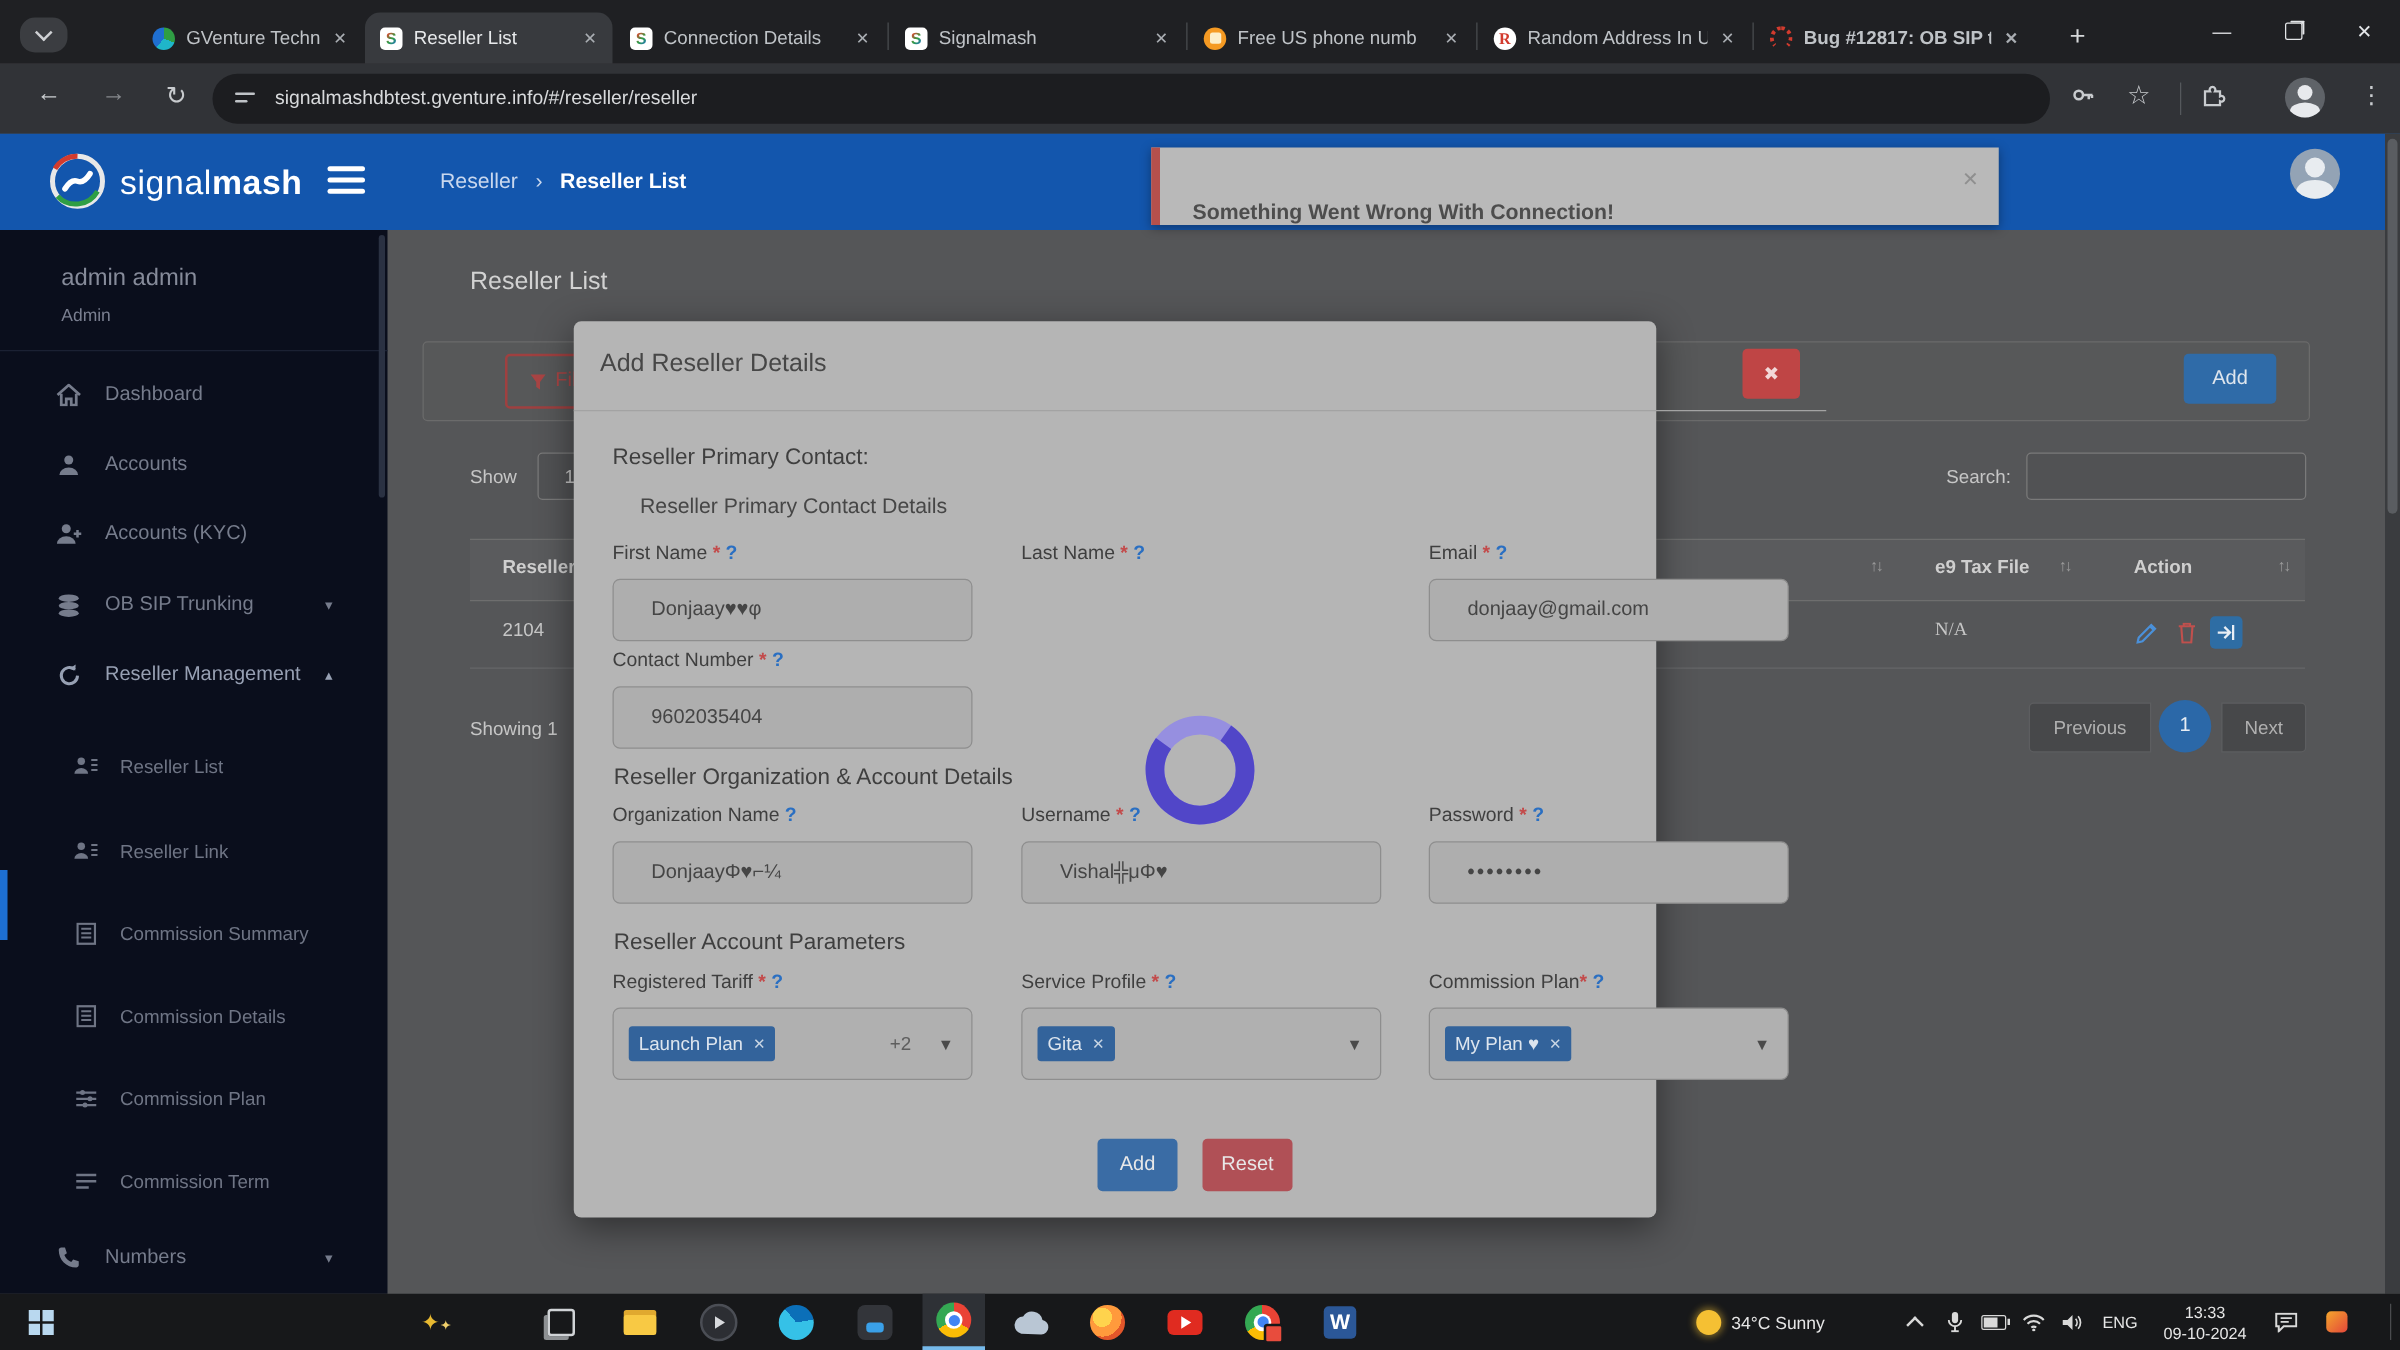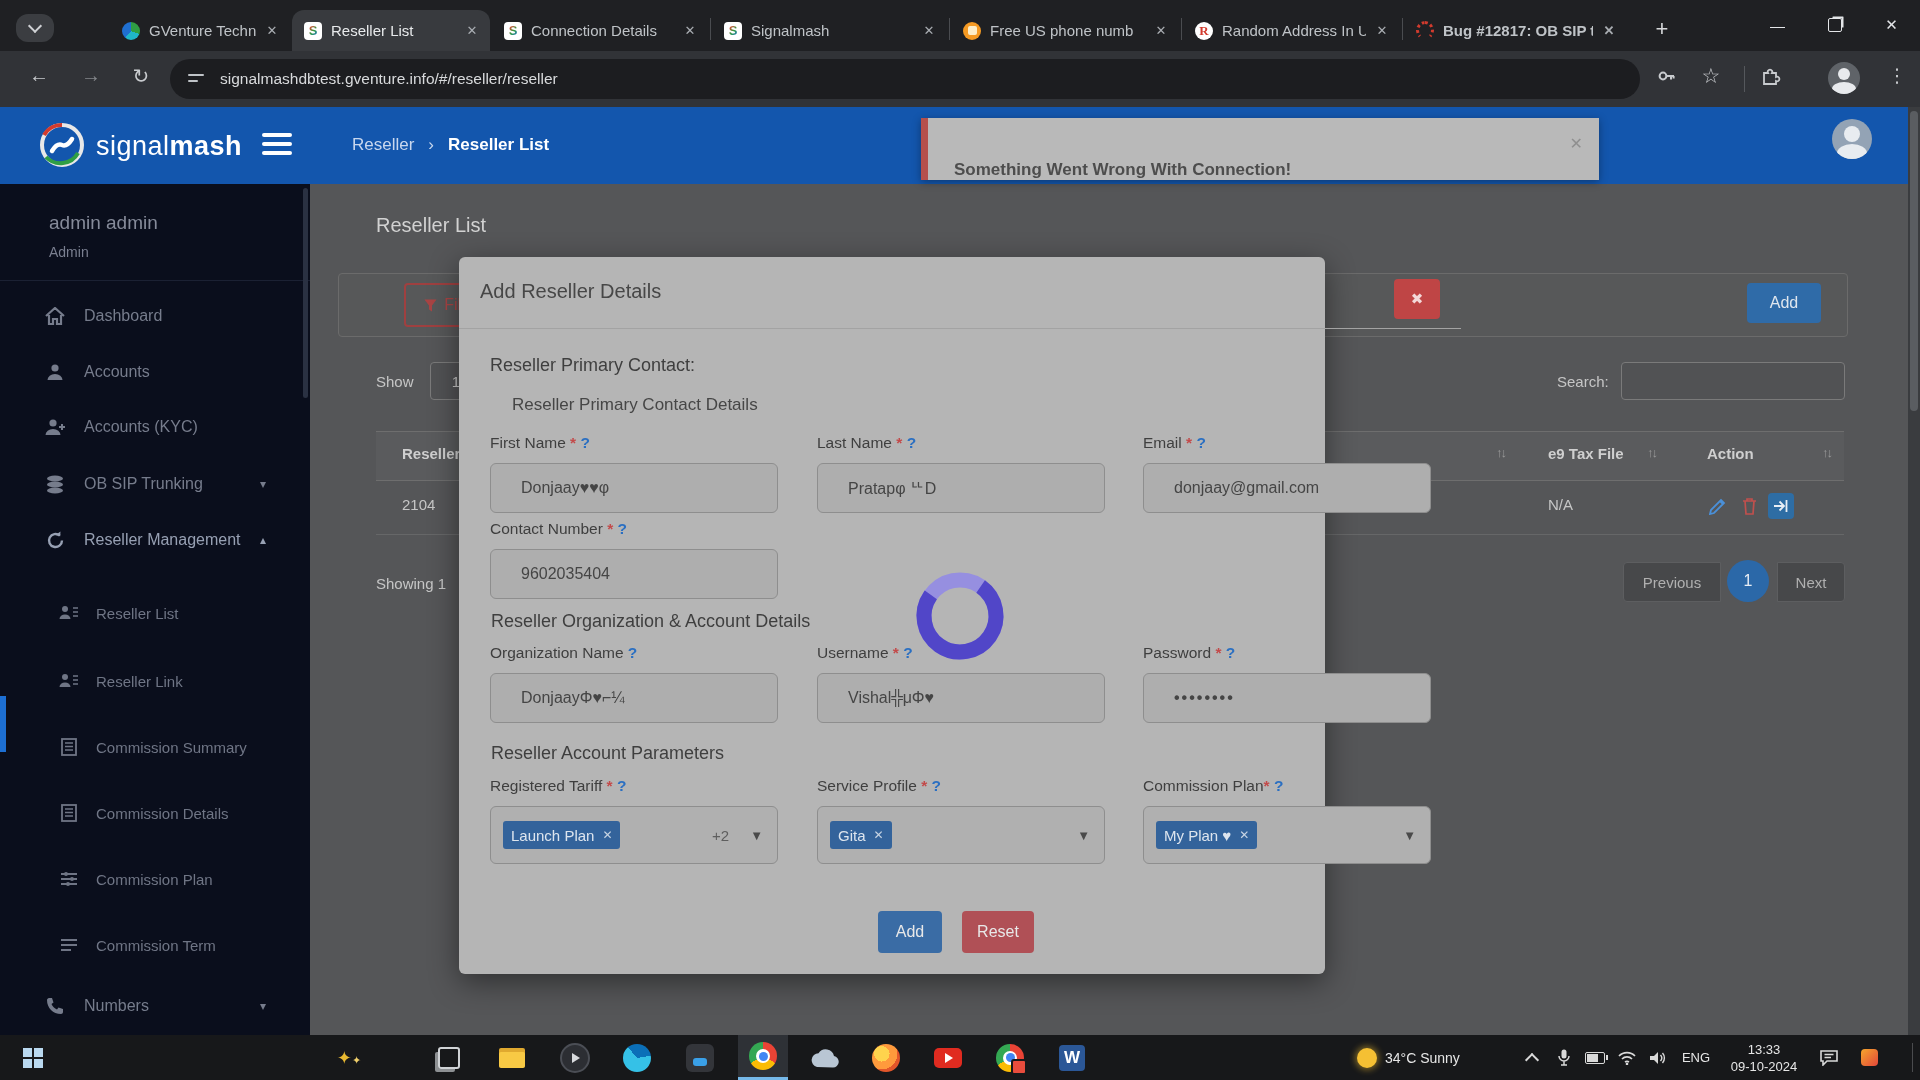--- a/index.html
+++ b/index.html
@@ -382,21 +382,21 @@
   <div id="thead">
     <span class="th" style="left:26px;">Reseller</span>
     <span class="sort" style="left:1120px;">↑↓</span>
     <span class="th" style="left:1172px;">e9 Tax File</span>
     <span class="sort" style="left:1271px;">↑↓</span>
     <span class="th" style="left:1331px;">Action</span>
     <span class="sort" style="left:1446px;">↑↓</span>
   </div>
   <div id="trow">
     <span class="td" style="left:26px;">2104</span>
-    <span class="td" style="left:1172px;">N/A</span>
+    <span class="td" style="left:1172px;font-family:Liberation Serif, serif;">N/A</span>
     <span class="actbtn" style="left:1328px;">
       <svg width="17" height="17" viewBox="0 0 17 17">
           <path d="M1 16 L2 12 L12 2 L15 5 L5 15 Z M11 3 L14 6" fill="none" stroke="#4a90d9" stroke-width="1.8"></path>
         </svg>
     </span>
     <span class="actbtn" style="left:1360px;">
       <svg width="15" height="17" viewBox="0 0 15 17">
           <path d="M1 3 H14 M5 3 V1 H10 V3 M3 3 L4 16 H11 L12 3" fill="none" stroke="#c0504d" stroke-width="1.7"></path>
         </svg>
     </span>
@@ -424,21 +424,20 @@
     <div class="msec" style="left:31px;top:98px;">Reseller Primary Contact:</div>
     <div class="msub" style="left:53px;top:138px;">Reseller Primary Contact Details</div>
 
     <div class="mlabel" style="left:31px;top:177px;">
       <span>First Name</span> <span class="star">*</span> <span class="q">?</span>
     </div>
     <input class="minput" style="left: 31px; top: 206px;" value="Donjaay♥♥φ">
     <div class="mlabel" style="left:358px;top:177px;">
       <span>Last Name</span> <span class="star">*</span> <span class="q">?</span>
     </div>
-    <input class="minput" style="left: 358px; top: 206px;" value="Pratapφ ᄔD">
     <div class="mlabel" style="left:684px;top:177px;">
       <span>Email</span> <span class="star">*</span> <span class="q">?</span>
     </div>
     <input class="minput" style="left: 684px; top: 206px;" value="donjaay@gmail.com">
 
     <div class="mlabel" style="left:31px;top:263px;">
       <span>Contact Number</span> <span class="star">*</span> <span class="q">?</span>
     </div>
     <input class="minput" style="left: 31px; top: 292px;" value="9602035404">
 

